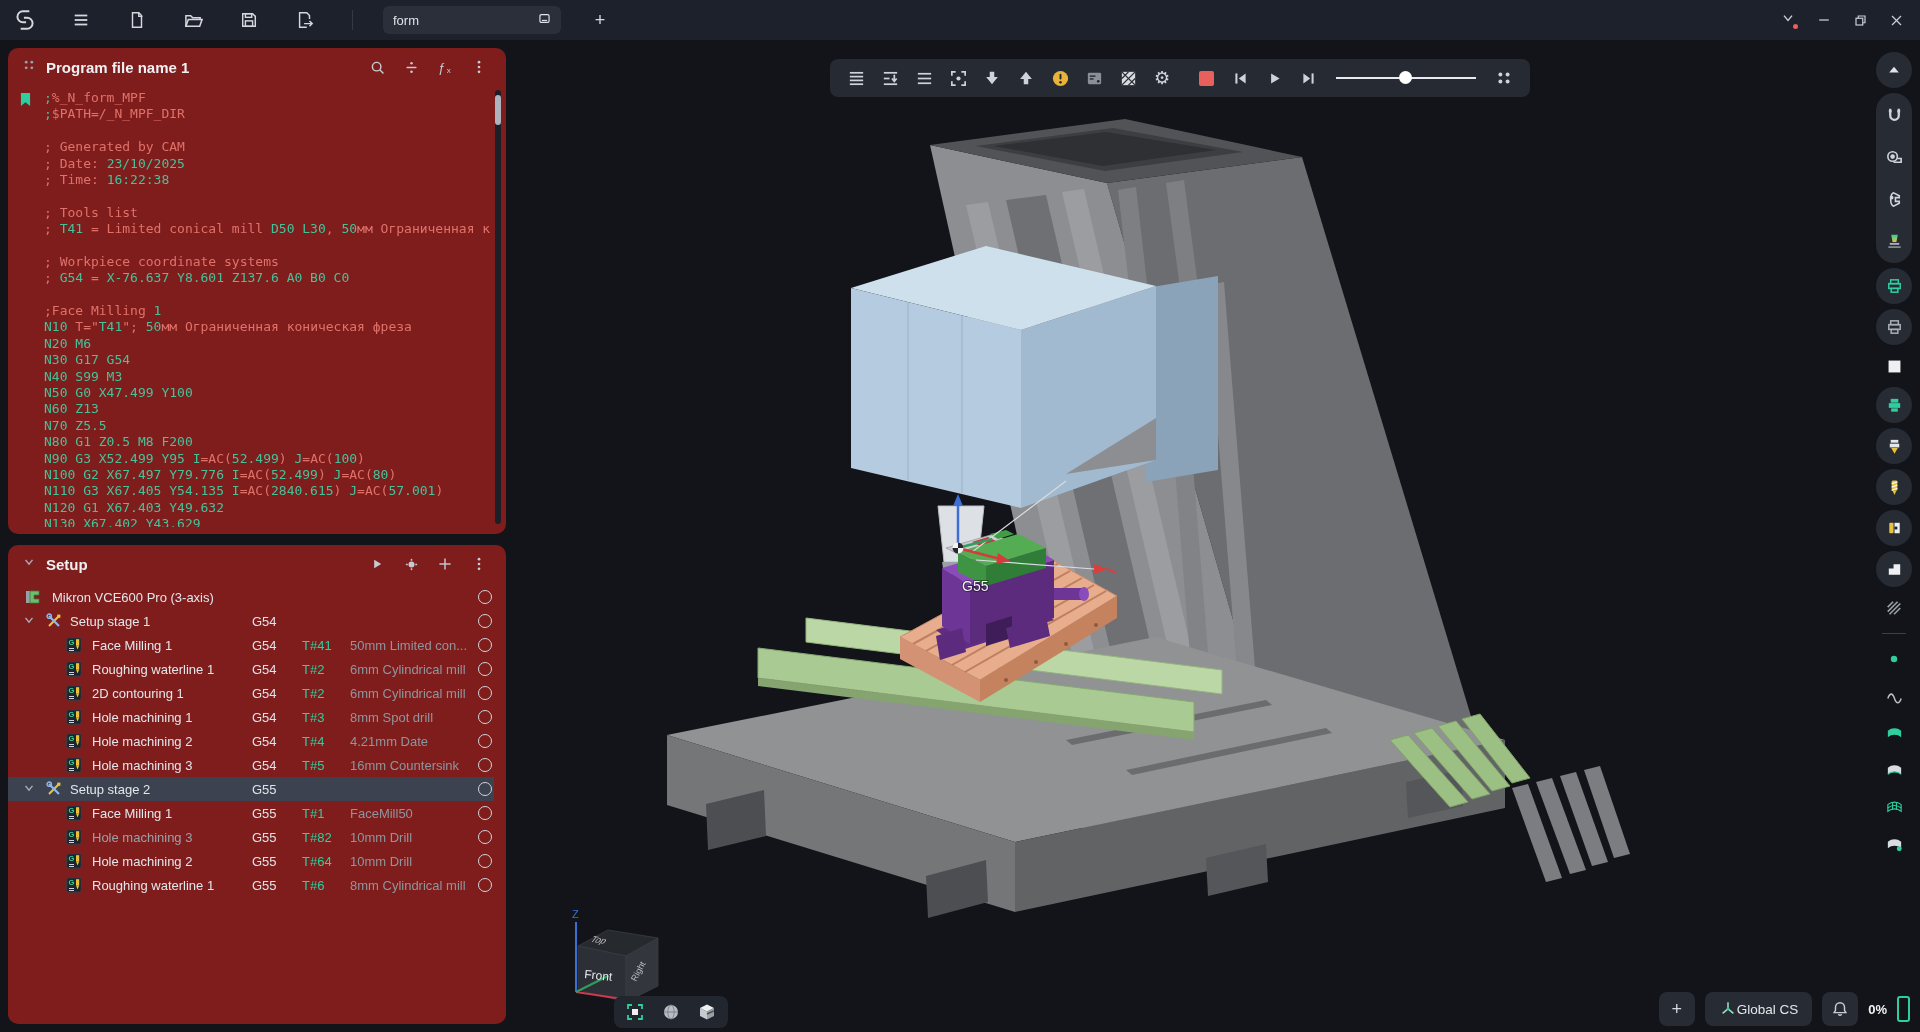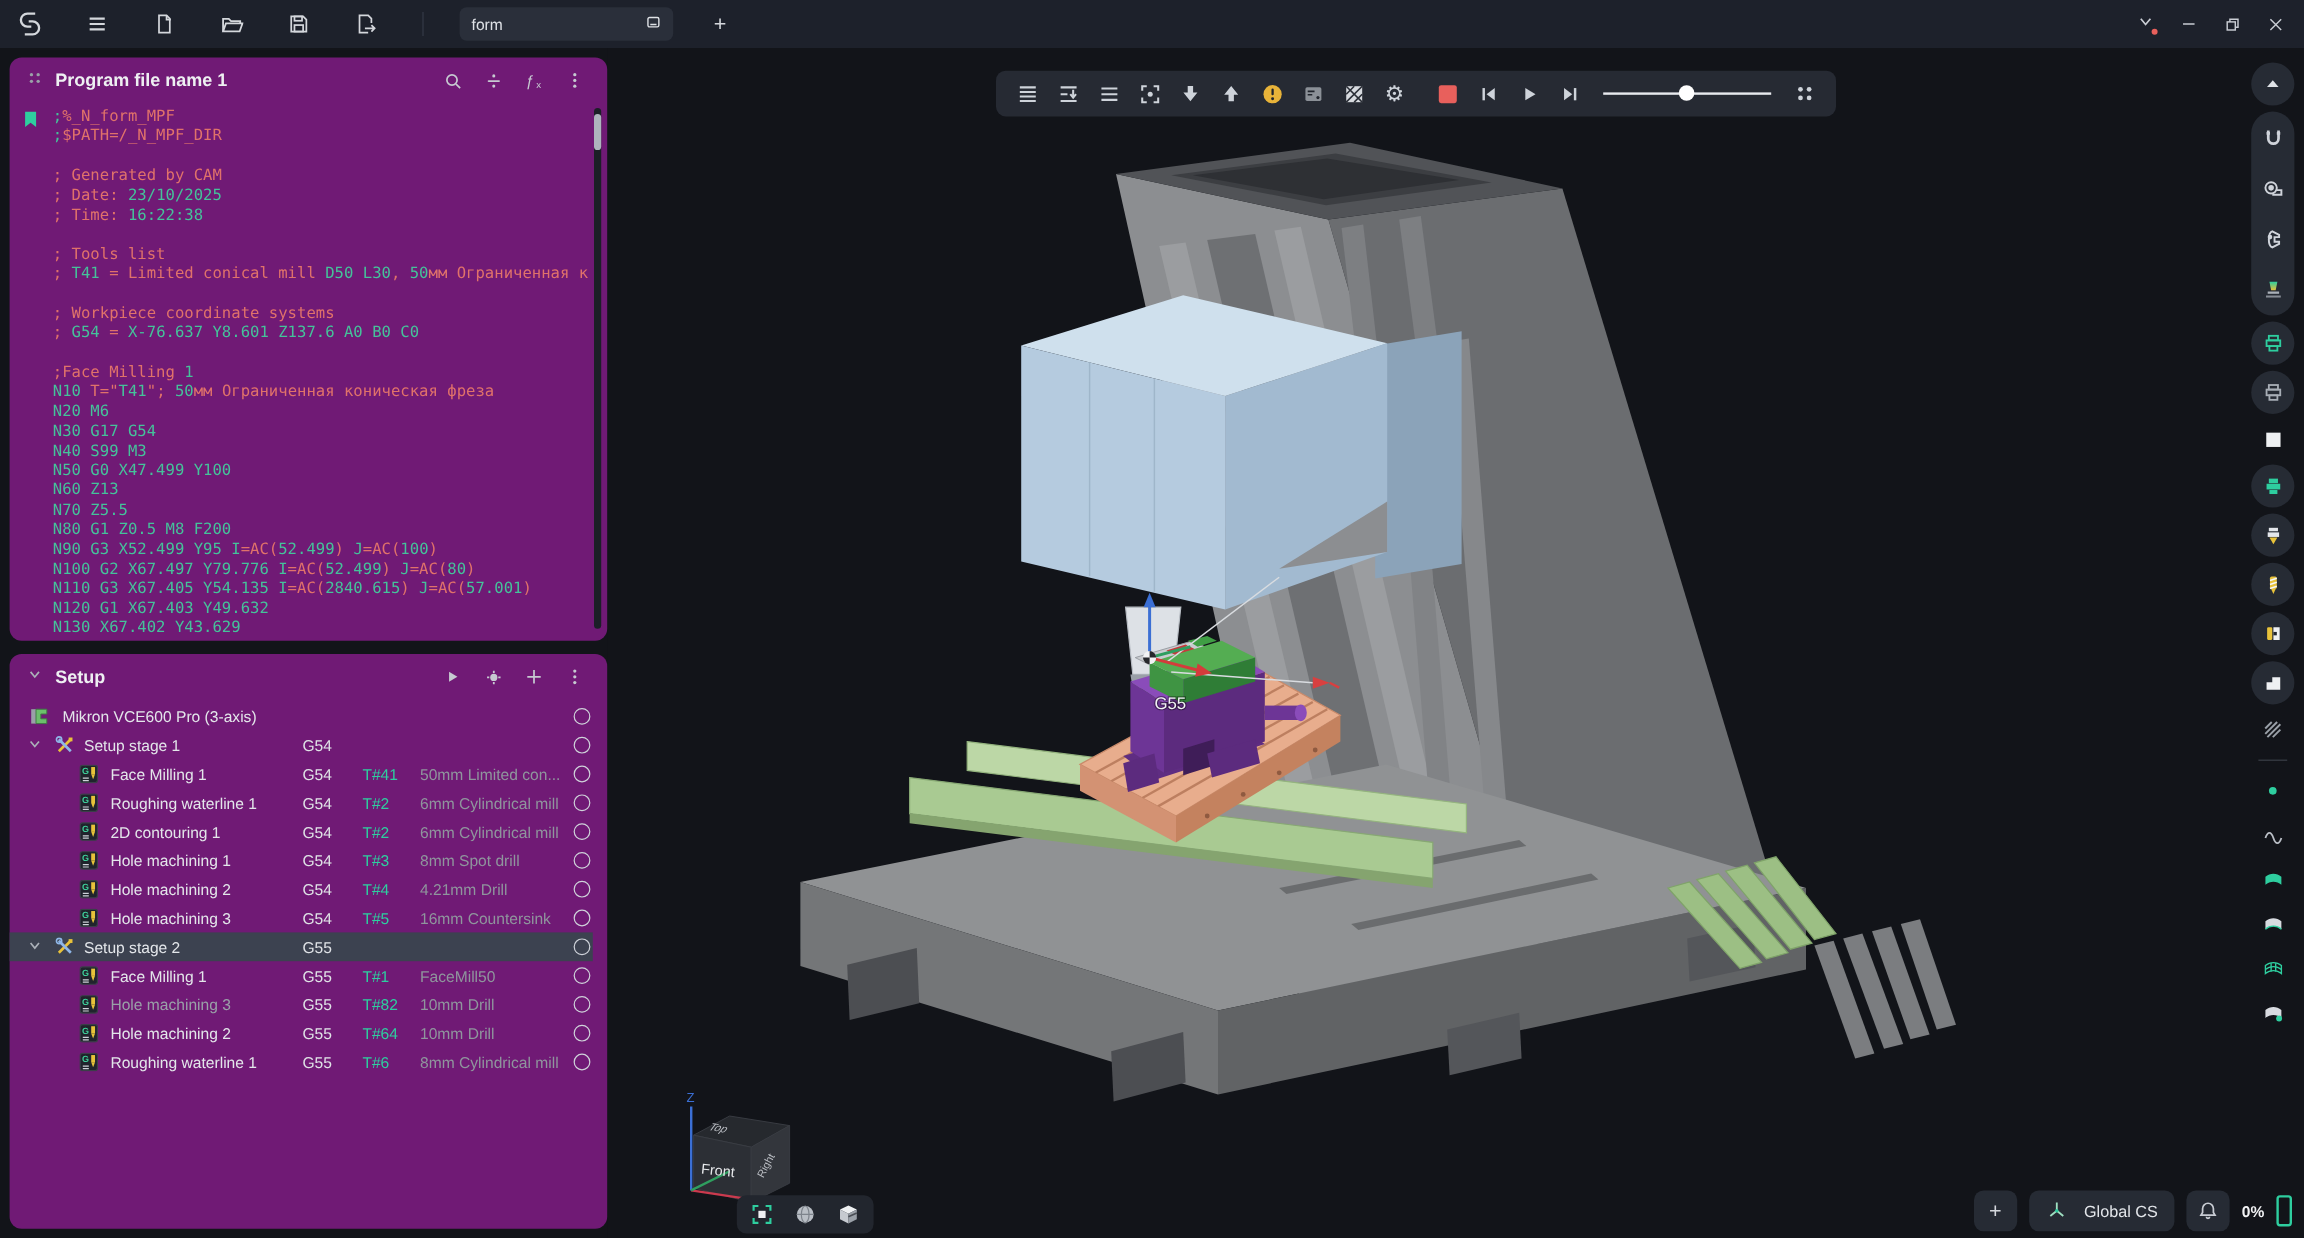--- a/index.html
+++ b/index.html
@@ -16,21 +16,21 @@
   .doc-tab { width:178px; height:28px; background:#2a2f3a; border-radius:6px;
     display:flex; align-items:center; justify-content:space-between; padding:0 10px;
     color:#dfe2e6; font-size:13px; }
   .tb-right { margin-left:auto; display:flex; align-items:center; padding-right:6px; }
   .win-btn { width:36px; height:32px; display:flex; align-items:center; justify-content:center;
     color:#c9cdd4; position:relative; }
   .win-btn .reddot { position:absolute; right:8px; bottom:7px; width:5px; height:5px;
     border-radius:50%; background:#e8605c; }
 
   
-  .panel { position:absolute; left:8px; width:498px; background:#701a75; border-radius:10px; z-index:20; }
+  .panel { position:absolute; left:8px; width:498px; background:#7f1d1d; border-radius:10px; z-index:20; }
   #program-panel { top:48px; height:486px; }
   #setup-panel   { top:545px; height:479px; }
   .panel-header { height:38px; display:flex; align-items:center; padding:0 14px; gap:10px; }
   .panel-title { font-size:15px; font-weight:bold; color:#eef0f2; }
   .ph-icons { margin-left:auto; display:flex; align-items:center; gap:8px; }
   .ph-icon { width:26px; height:26px; display:flex; align-items:center; justify-content:center;
     color:#c6cad1; font-size:15px; }
 
   
   #code-wrap { position:absolute; left:8px; right:16px; top:42px; height:437px; overflow:hidden; }
@@ -88,21 +88,21 @@
   
   #display-bar { position:absolute; left:108px; top:956px; height:32px; background:#22262e;
     border-radius:8px; display:flex; align-items:center; padding:0 6px; gap:6px; z-index:30; }
   .db-btn { width:30px; height:26px; display:flex; align-items:center; justify-content:center; }
 
   
   #statusbar { position:absolute; right:10px; bottom:6px; display:flex; align-items:center; gap:10px; z-index:30; }
   .sb-btn { width:36px; height:34px; background:#262b34; border-radius:8px; color:#d4d7dc;
     display:flex; align-items:center; justify-content:center; font-size:18px; }
   .sb-pill { height:34px; background:#262b34; border-radius:8px; display:flex; align-items:center;
-    gap:14px; padding:0 14px; font-size:13.5px; color:#e3e6ea; }
+    gap:0; padding:0 14px; font-size:13.5px; color:#e3e6ea; }
   .sb-pct { font-size:13px; font-weight:bold; color:#f2f3f5; }
   .sb-batt { width:13px; height:26px; border:2px solid #2ece9f; border-radius:3px; }
 
   svg text { font-family:"Liberation Sans", sans-serif; }
 </style>
 </head>
 <body>
 
 <div class="titlebar">
   <div class="tb-left">
@@ -370,21 +370,21 @@
             <text x="2.4" y="8.4" font-size="7.5" font-weight="bold" fill="#3ecf9a" font-family="Liberation Sans,sans-serif">G</text>
             <rect x="10" y="2.2" width="3.2" height="6" fill="#e8c23a"></rect>
             <polygon points="10,8.2 13.2,8.2 11.6,12.4" fill="#e8c23a"></polygon>
             <line x1="3" y1="11.5" x2="8" y2="11.5" stroke="#cfd3da"></line>
             <line x1="3" y1="13.5" x2="8" y2="13.5" stroke="#cfd3da"></line>
           </svg>
         </span>
         <span class="lbl" style="left:84px">Hole machining 2</span>
         <span class="cs">G54</span>
         <span class="tool">T#4</span>
-        <span class="desc">4.21mm Drill</span>
+        <span class="desc">4.21mm Date</span>
         <span class="radio"></span>
       </div>
       <div class="srow">
         <span class="icn" style="left:58px">
           <svg width="16" height="16" viewBox="0 0 16 16">
             <rect x="0.8" y="0.8" width="14.4" height="14.4" rx="2" fill="#20242c" stroke="#3a3f48"></rect>
             <text x="2.4" y="8.4" font-size="7.5" font-weight="bold" fill="#3ecf9a" font-family="Liberation Sans,sans-serif">G</text>
             <rect x="10" y="2.2" width="3.2" height="6" fill="#e8c23a"></rect>
             <polygon points="10,8.2 13.2,8.2 11.6,12.4" fill="#e8c23a"></polygon>
             <line x1="3" y1="11.5" x2="8" y2="11.5" stroke="#cfd3da"></line>

